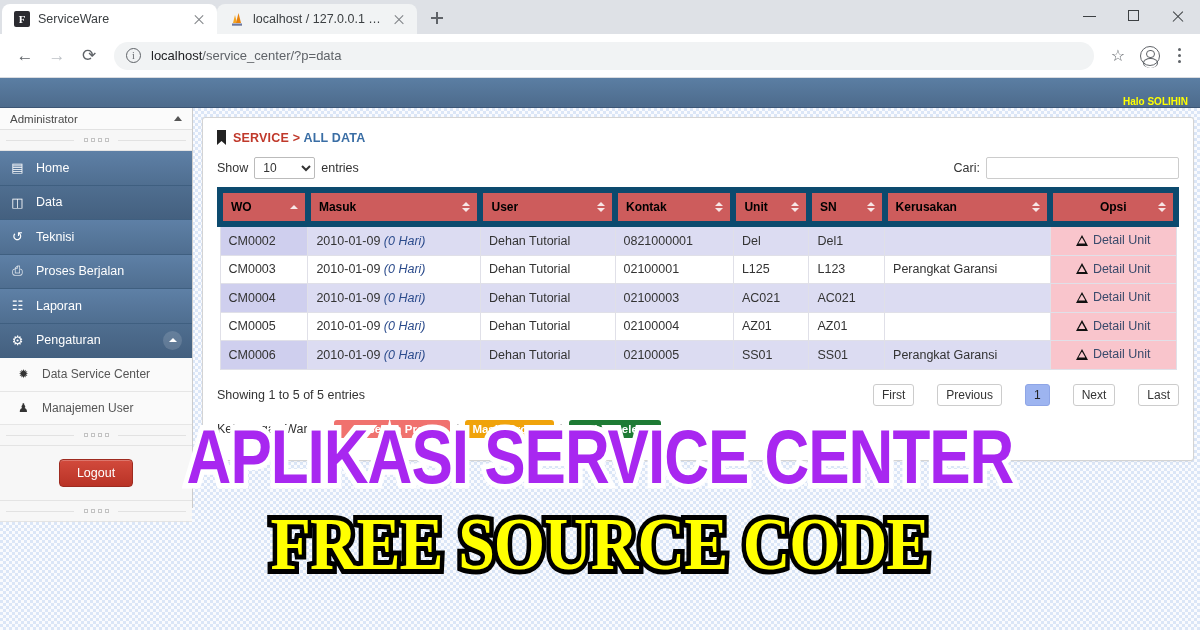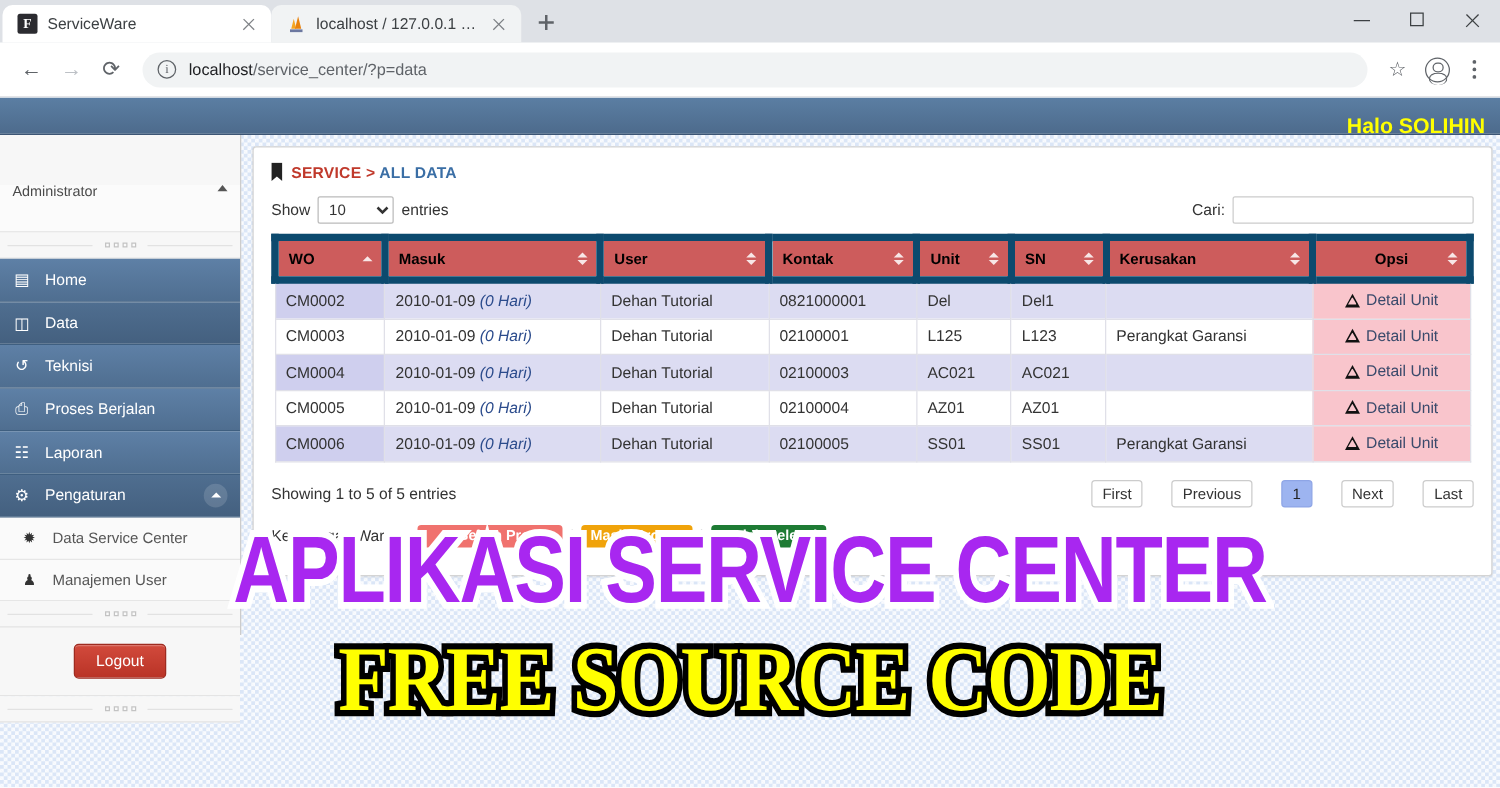--- a/index.html
+++ b/index.html
@@ -122,21 +122,21 @@
     position: relative; width: 1200px; height: 552px;
     background: #fff; overflow: hidden;
   }
   .app-header {
     height: 30px;
     background: linear-gradient(to bottom, #5b7ea3, #4d6b8c);
     border-bottom: 1px solid #3c5574;
     display: flex; align-items: center; justify-content: flex-end;
     padding-right: 12px;
   }
-  .halo { color: #ffff00; font-size: 17px; font-weight: bold; margin-top: 17px; }
+  .halo { color: #ffff00; font-size: 10px; font-weight: bold; margin-top: 17px; }
 
   .body-area {
     position: relative; height: 522px;
     background-color: #dbe6f7;
     background-image:
       linear-gradient(45deg, rgba(255,255,255,.85) 25%, transparent 25%, transparent 75%, rgba(255,255,255,.85) 75%),
       linear-gradient(45deg, rgba(255,255,255,.85) 25%, transparent 25%, transparent 75%, rgba(255,255,255,.85) 75%);
     background-size: 6px 6px;
     background-position: 0 0, 3px 3px;
     display: flex;
@@ -145,23 +145,23 @@
   
   .sidebar {
     width: 193px; flex: 0 0 193px;
     background: #f7f7f7;
     border-right: 1px solid #ccc;
     align-self: flex-start;
     height: 400px;
     font-size: 12.5px;
   }
   .sb-top {
-    height: 38px; display: flex; justify-content: space-between;
+    height: 22px; display: flex; align-items: center; justify-content: space-between;
     padding: 0 10px; color: #4a4a4a; font-size: 11.5px;
-    background: #fbfbfb; border-bottom: 1px solid #e2e2e2; margin-top: 40px;
+    background: #fbfbfb; border-bottom: 1px solid #e2e2e2;
   }
   .caret-up {
     width: 0; height: 0; border-left: 4.5px solid transparent;
     border-right: 4.5px solid transparent; border-bottom: 5px solid #555;
   }
   .sb-sep {
     height: 21px; display: flex; align-items: center; justify-content: center;
     border-bottom: 1px solid #e4e4e4; position: relative; background: #f7f7f7;
   }
   .sb-sep::before, .sb-sep::after {

